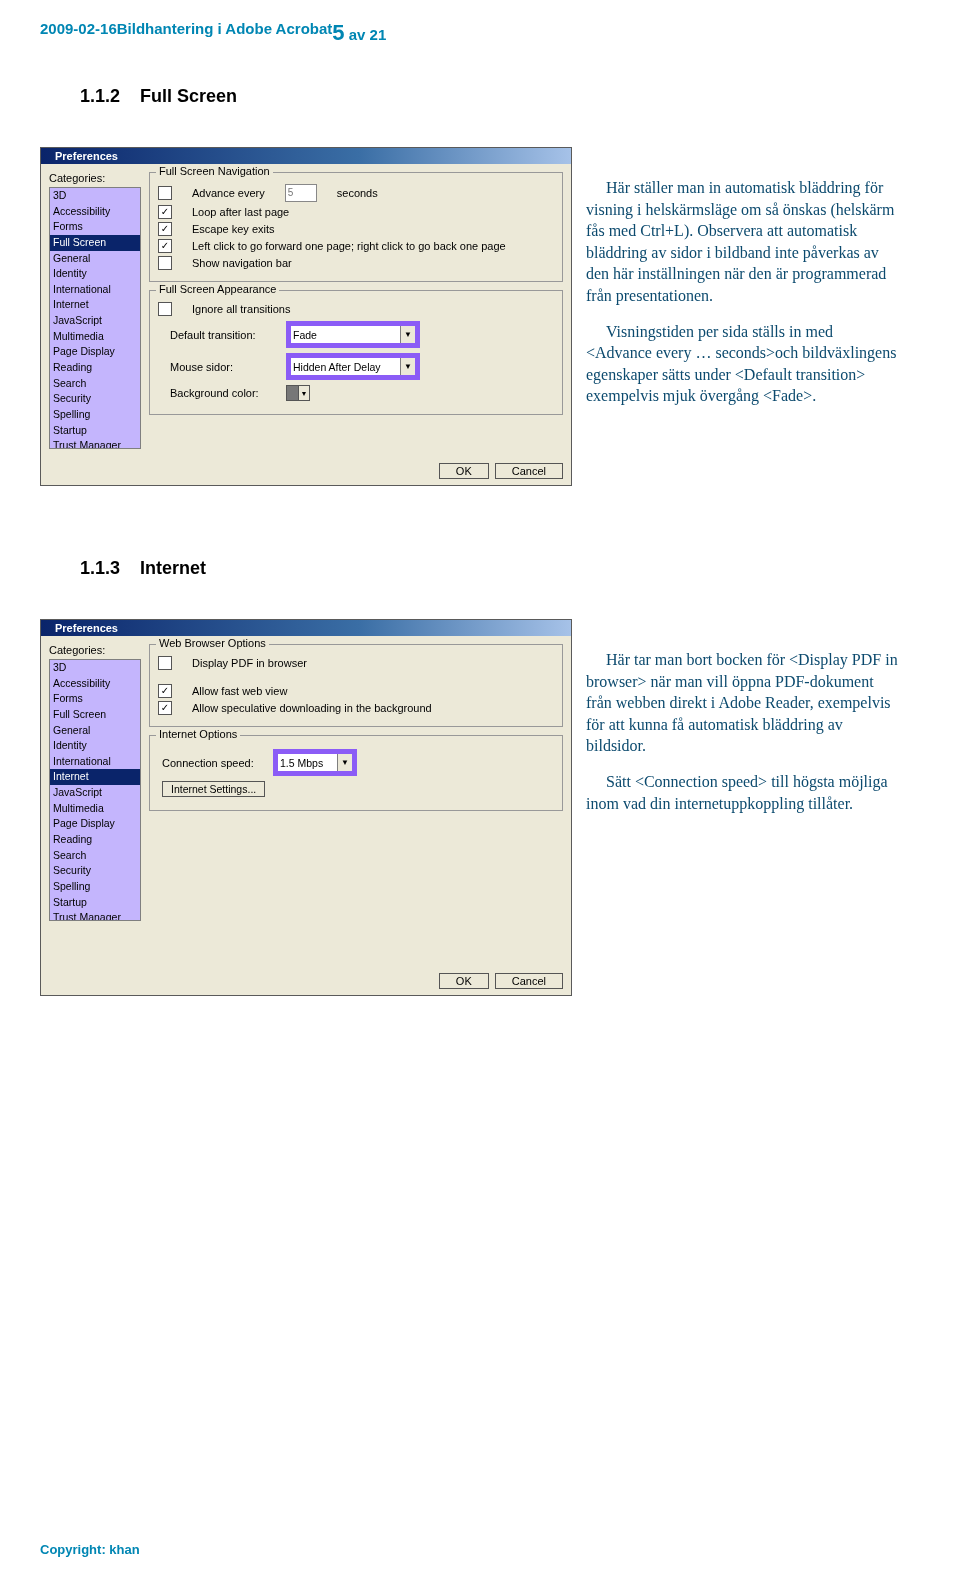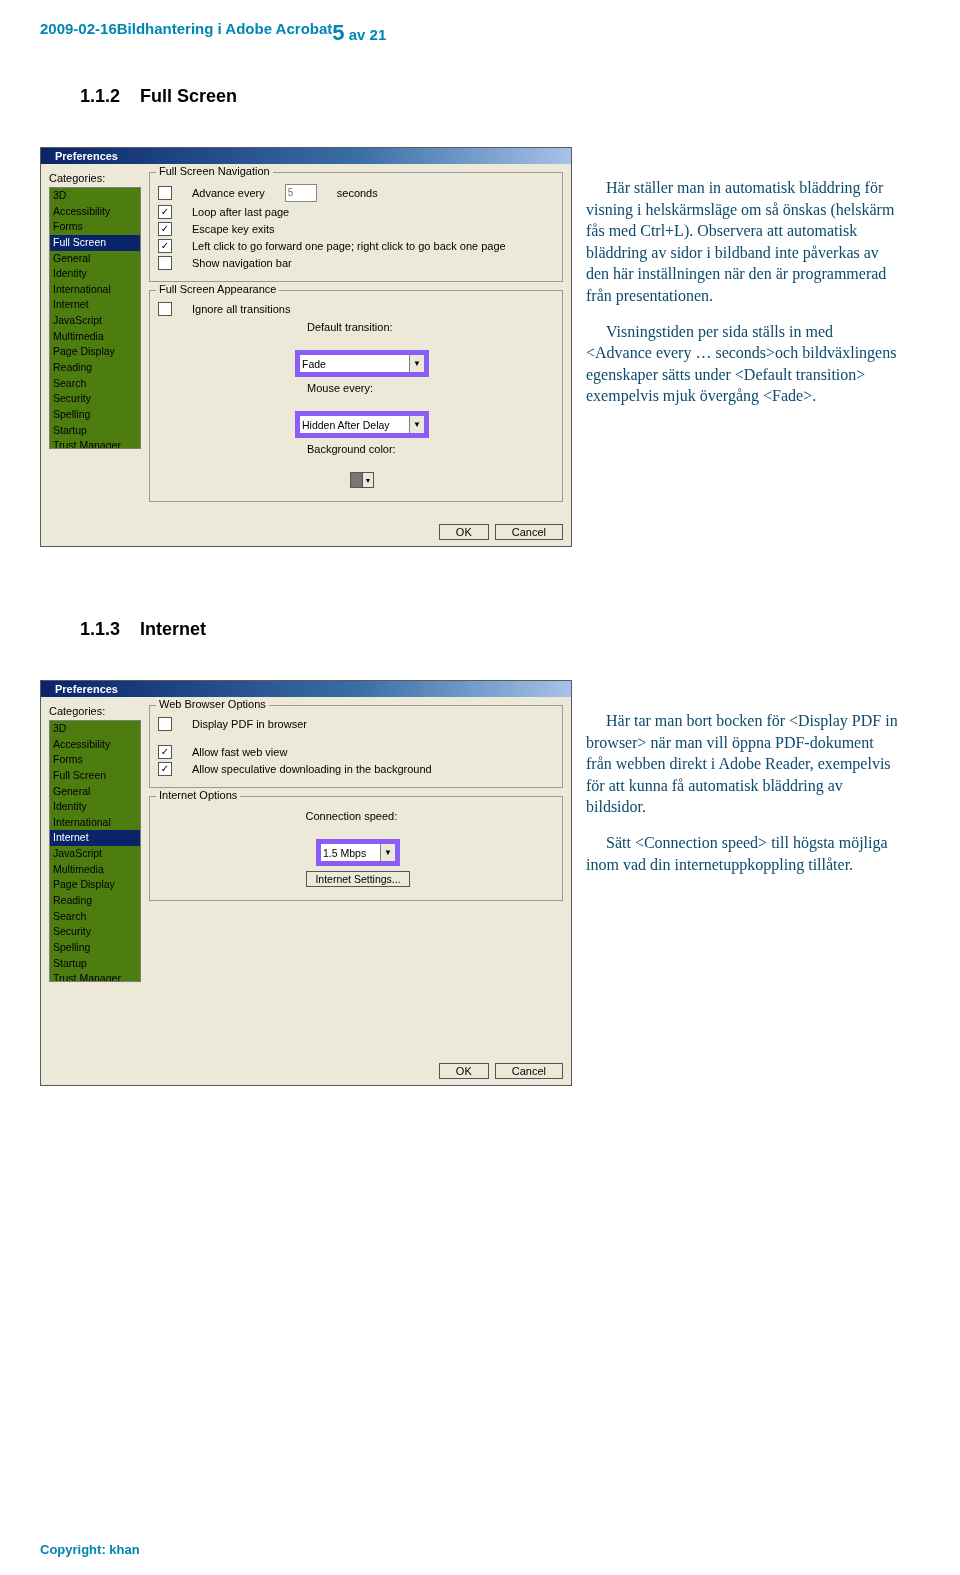--- a/index.html
+++ b/index.html
@@ -54,21 +54,21 @@
     font-size: 11px;
   }
   .dlg-body {
     display: flex;
     padding: 8px;
     gap: 8px;
   }
   .cat-label { margin-bottom: 3px; }
   .cat-list {
     border: 1px solid #7f7f7f;
-    background: #4d7c0f;
+    background: #c4b5fd;
     width: 90px;
     height: 260px;
     overflow: hidden;
     font-size: 10.5px;
   }
   .cat-list.short { height: 260px; }
   .cat-item { padding: 1px 3px; line-height: 1.3; white-space: nowrap; }
   .cat-item.sel { background: #0a246a; color: #fff; }
   .right-pane { flex: 1; }
   .groupbox {
@@ -100,21 +100,21 @@
     width: 26px; height: 16px;
     border: 1px solid #888;
     background: #fff;
     display: inline-block;
     font-size: 10px;
     padding: 0 2px;
     line-height: 16px;
     color: #777;
   }
   .lbl-inline { font-size: 11px; }
-  .form-row { display: flex; align-items: center; gap: 17px; margin: 5px 0 5px 12px; font-size: 11px; flex-direction: column; }
+  .form-row { display: flex; align-items: center; gap: 6px; margin: 5px 0 5px 12px; font-size: 11px; }
   .form-row .flabel { width: 110px; }
   .combo {
     border: 5px solid #8b5cf6;
     background: #fff;
     height: 17px;
     display: inline-flex;
     align-items: center;
     padding: 0 2px;
     font-size: 10.5px;
     position: relative;
@@ -251,21 +251,21 @@
               <span class="lbl-inline">Ignore all transitions</span>
             </div>
             <div class="form-row">
               <span class="flabel">Default transition:</span>
               <span class="combo" style="width:120px">
                 <span>Fade</span>
                 <span class="arrow">▼</span>
               </span>
             </div>
             <div class="form-row">
-              <span class="flabel">Mouse every:</span>
+              <span class="flabel">Mouse sidor:</span>
               <span class="combo" style="width:120px">
                 <span>Hidden After Delay</span>
                 <span class="arrow">▼</span>
               </span>
             </div>
             <div class="form-row">
               <span class="flabel">Background color:</span>
               <span class="swatch">
                   <span class="arrow2">▼</span>
                 </span>

